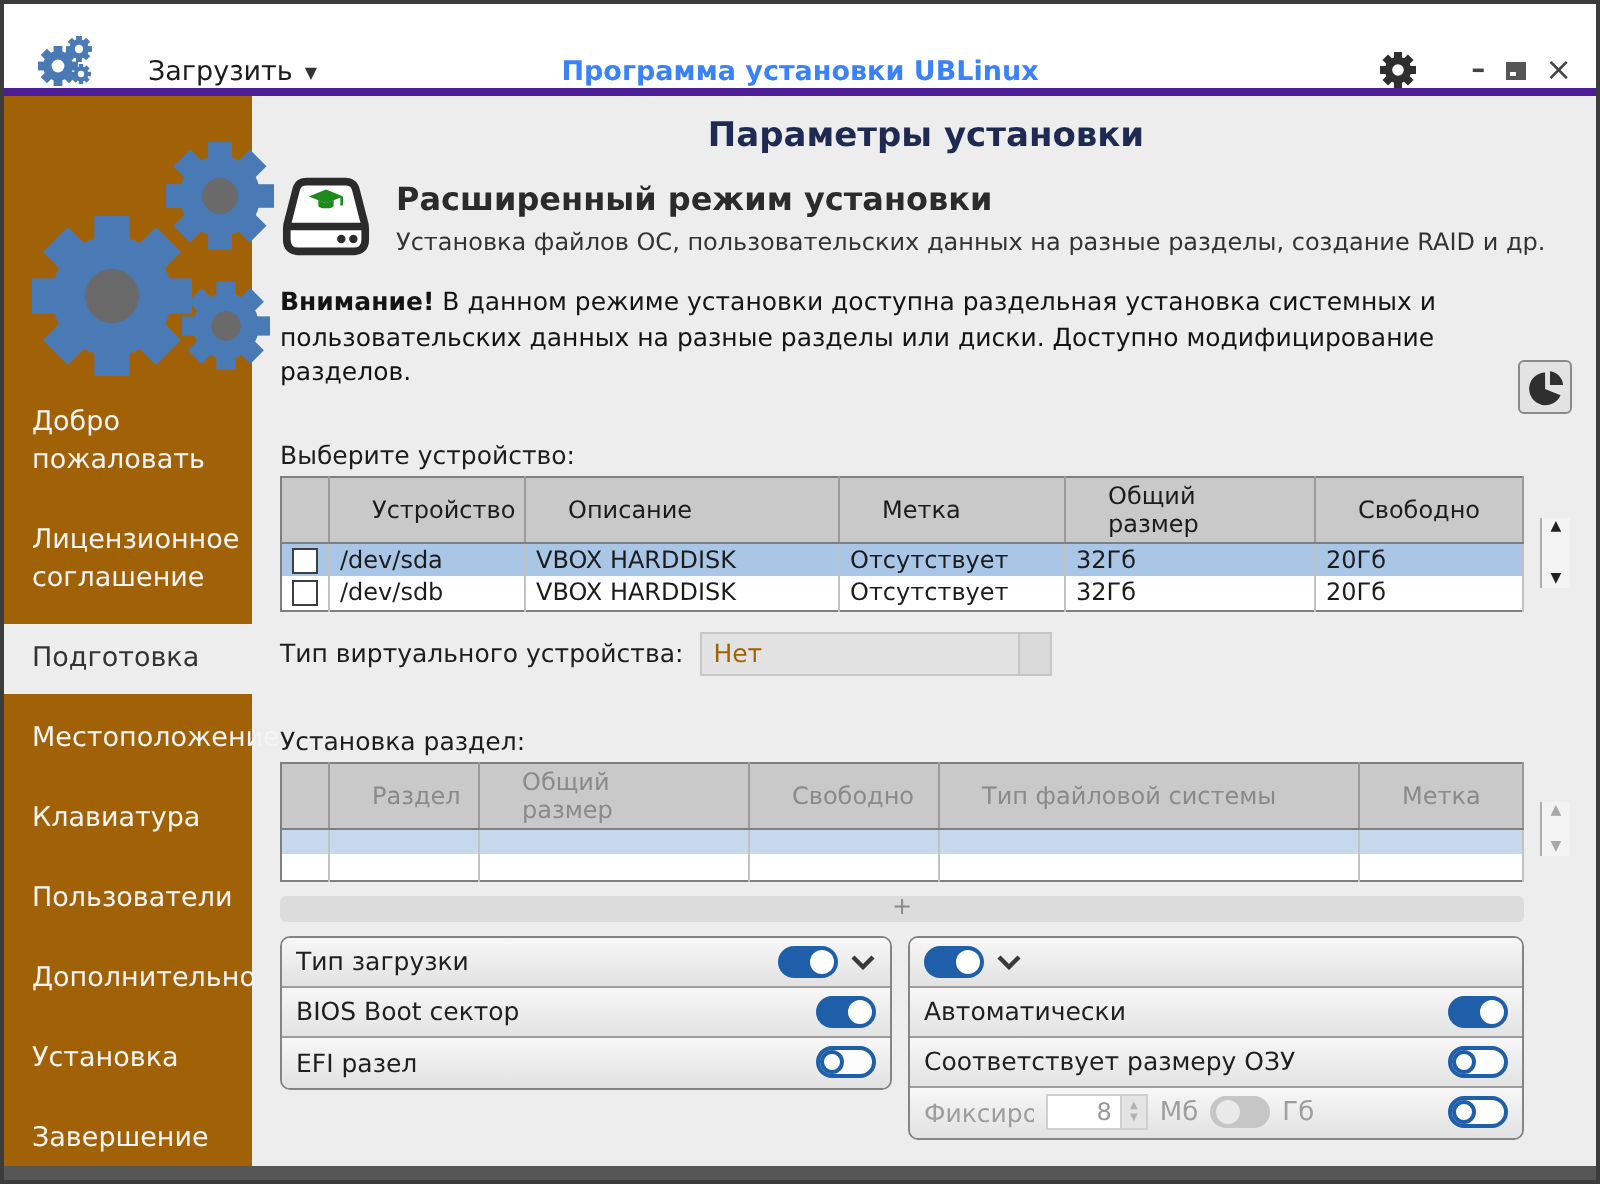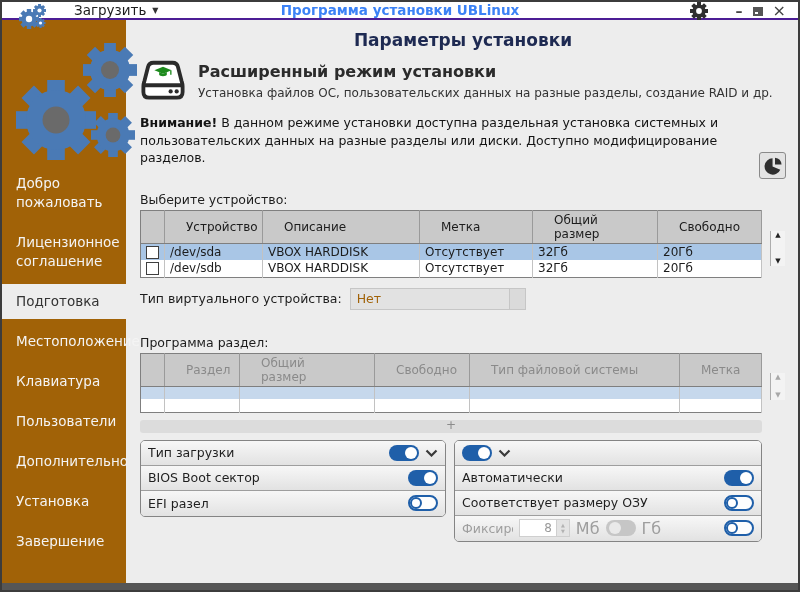--- a/index.html
+++ b/index.html
@@ -1,20 +1,20 @@
 <!DOCTYPE html>
 <html><head>
 <meta charset="utf-8">
 <style>
   * { margin:0; padding:0; box-sizing:border-box; }
   html,body { width:800px; height:592px; background:#888; font-family:"DejaVu Sans", sans-serif; }
   .window { width:800px; height:592px; border:2px solid #3c3c3c; background:#ededed; display:flex; flex-direction:column; overflow:hidden; }
 
   
-  .titlebar { height:18px; background:#ffffff; border-bottom:2px solid #4c1d95; display:flex; align-items:flex-start; position:relative; flex:0 0 auto; }
+  .titlebar { height:46px; background:#ffffff; border-bottom:4px solid #4c1d95; display:flex; align-items:flex-end; position:relative; flex:0 0 auto; }
   .tb-logo { margin-left:16px; width:28px; height:28px; }
   .load-btn { margin-left:28px; display:flex; align-items:center; gap:6px; font-size:13.5px; color:#1c1c1c; cursor:default; }
   .load-caret { font-size:8px; color:#333; }
   .tb-title { position:absolute; left:0; right:0; text-align:center; font-size:13.5px; color:#3b82f6; font-weight:bold; pointer-events:none; }
   .tb-right { margin-left:auto; display:flex; align-items:center; gap:14px; margin-right:12px; z-index:2; }
   .winctl { display:flex; align-items:center; gap:10px; margin-left:14px; }
   .ctl-min { font-size:14px; font-weight:bold; color:#444; line-height:10px; }
   .ctl-max { width:10px; height:9px; border:2px solid #555; display:inline-block; background:#fff; box-shadow:-3px 3px 0 -1px #fff, -3px 3px 0 0 #555 inset; }
   .ctl-close { font-size:16px; color:#444; line-height:12px; }
 
@@ -84,21 +84,21 @@
   .tgl.on .knob { position:absolute; right:2px; top:2px; width:12px; height:12px; border-radius:50%; background:#fff; }
   .tgl.off { background:#fdfdfd; border:2px solid #1f5fa9; }
   .tgl.off .knob { position:absolute; left:0px; top:0px; width:12px; height:12px; border-radius:50%; background:#fff; border:2px solid #1f5fa9; }
   .tgl.gray { background:#c6c6c6; }
   .tgl.gray .knob { position:absolute; left:3px; top:2px; width:12px; height:12px; border-radius:50%; background:#e9e9e9; }
 
   .num-box { display:flex; align-items:center; }
   .num-input { width:38px; height:18px; border:1px solid #cfcfcf; background:#fff; text-align:right; font-size:12px; color:#999; padding-right:4px; font-family:"DejaVu Sans", sans-serif; }
   .spinner { width:13px; height:18px; background:#e4e4e4; border:1px solid #cfcfcf; border-left:none; display:flex; flex-direction:column; align-items:center; justify-content:center; }
   .spinner span { font-size:5px; line-height:6px; color:#b2b2b2; }
-  .unit { font-size:16px; color:#9e9e9e; }
+  .unit { font-size:13px; color:#9e9e9e; }
 
   .bottom-strip { height:7px; background:#565656; flex:0 0 auto; }
 </style>
 </head>
 <body>
 
 <div class="window">
 
   <div class="titlebar">
     <svg class="tb-logo" viewBox="0 0 28 28">
@@ -277,21 +277,21 @@
       </div>
 
       <div class="virt-row">
         <span class="sec-label" style="margin-top:0">Тип виртуального устройства:</span>
         <div class="combo">
           <span class="combo-val">Нет</span>
           <span class="combo-btn"></span>
         </div>
       </div>
 
-      <div class="sec-label">Программа раздел:</div>
+      <div class="sec-label">Установка раздел:</div>
 
       <div class="tbl-wrap">
         <table class="part-tbl">
           <colgroup>
               <col style="width:24px">
               <col style="width:75px">
               <col style="width:135px">
               <col style="width:95px">
               <col style="width:210px">
               <col>

